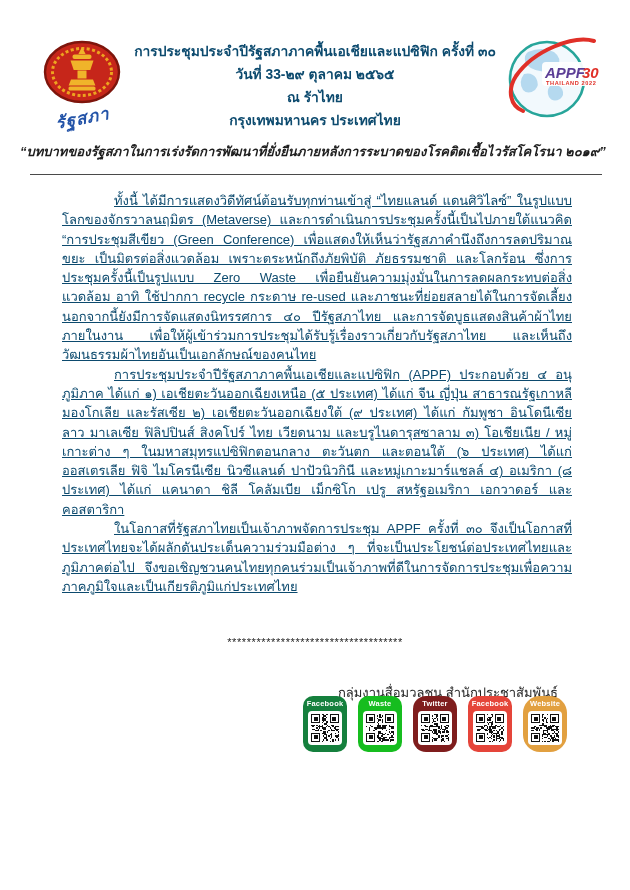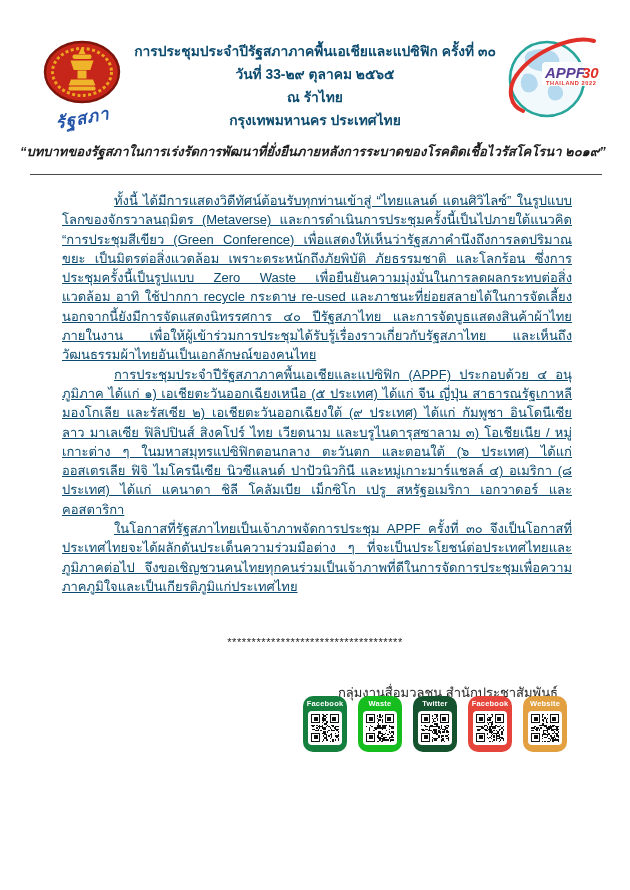--- a/index.html
+++ b/index.html
@@ -427,21 +427,21 @@
             <rect x="20" y="0" width="1" height="7" fill="#111"></rect>
             <rect x="16" y="2" width="3" height="3" fill="#111"></rect>
             <rect x="0" y="14" width="7" height="1" fill="#111"></rect>
             <rect x="0" y="20" width="7" height="1" fill="#111"></rect>
             <rect x="0" y="14" width="1" height="7" fill="#111"></rect>
             <rect x="6" y="14" width="1" height="7" fill="#111"></rect>
             <rect x="2" y="16" width="3" height="3" fill="#111"></rect>
           </svg>
         </div>
       </div>
-      <div class="qr-card" style="background: #14532d;">
+      <div class="qr-card" style="background: #7f1d1d; border-radius: 13px;">
         <div class="qr-label">Twitter</div>
         <div class="qr-box">
           <svg viewBox="0 0 21 21" width="28" height="28" shape-rendering="crispEdges">
             <rect x="10" y="0" width="1" height="1" fill="#111"></rect>
             <rect x="11" y="0" width="1" height="1" fill="#111"></rect>
             <rect x="12" y="0" width="1" height="1" fill="#111"></rect>
             <rect x="8" y="1" width="1" height="1" fill="#111"></rect>
             <rect x="11" y="1" width="1" height="1" fill="#111"></rect>
             <rect x="12" y="1" width="1" height="1" fill="#111"></rect>
             <rect x="11" y="2" width="1" height="1" fill="#111"></rect>
@@ -696,21 +696,21 @@
             <rect x="20" y="0" width="1" height="7" fill="#111"></rect>
             <rect x="16" y="2" width="3" height="3" fill="#111"></rect>
             <rect x="0" y="14" width="7" height="1" fill="#111"></rect>
             <rect x="0" y="20" width="7" height="1" fill="#111"></rect>
             <rect x="0" y="14" width="1" height="7" fill="#111"></rect>
             <rect x="6" y="14" width="1" height="7" fill="#111"></rect>
             <rect x="2" y="16" width="3" height="3" fill="#111"></rect>
           </svg>
         </div>
       </div>
-      <div class="qr-card" style="background: rgb(226, 160, 64);">
+      <div class="qr-card" style="background: rgb(226, 160, 64); border-radius: 17px;">
         <div class="qr-label">Website</div>
         <div class="qr-box">
           <svg viewBox="0 0 21 21" width="28" height="28" shape-rendering="crispEdges">
             <rect x="8" y="0" width="1" height="1" fill="#111"></rect>
             <rect x="9" y="0" width="1" height="1" fill="#111"></rect>
             <rect x="12" y="0" width="1" height="1" fill="#111"></rect>
             <rect x="8" y="1" width="1" height="1" fill="#111"></rect>
             <rect x="8" y="2" width="1" height="1" fill="#111"></rect>
             <rect x="10" y="2" width="1" height="1" fill="#111"></rect>
             <rect x="10" y="3" width="1" height="1" fill="#111"></rect>

